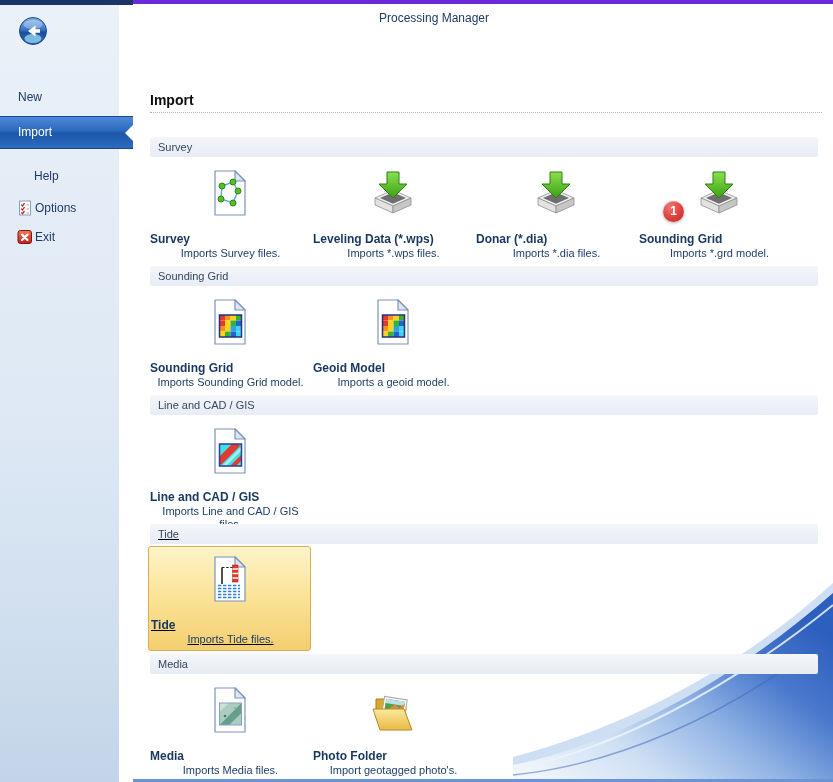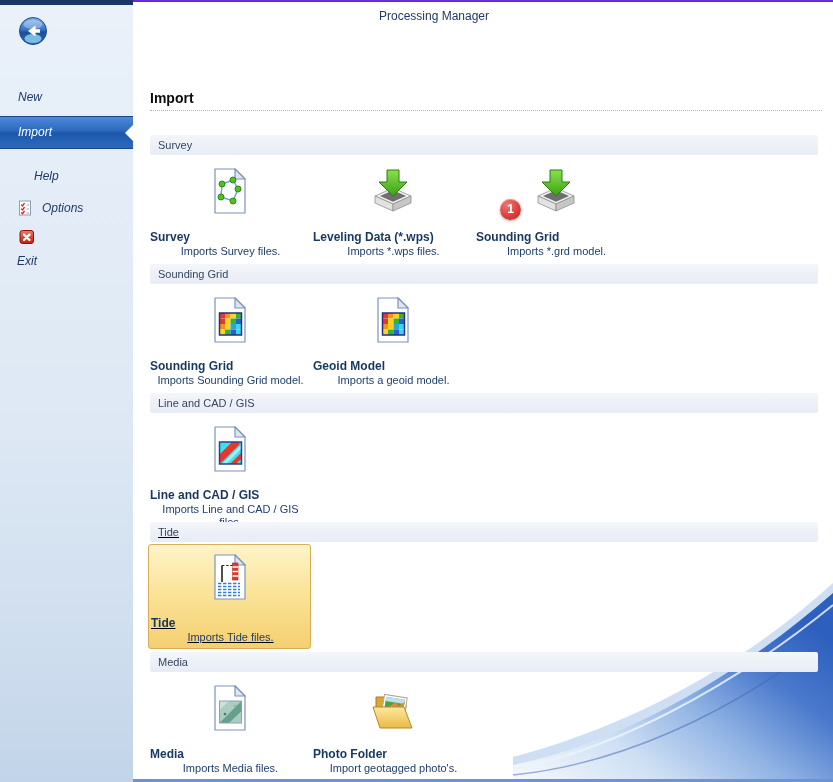--- a/index.html
+++ b/index.html
@@ -1,37 +1,37 @@
 <!DOCTYPE html>
 <html><head>
 <meta charset="utf-8">
 <style>
   html,body{margin:0;padding:0;background:#fff;}
   .window{position:relative;width:833px;height:782px;overflow:hidden;background:#fff;
           font-family:"Liberation Sans",sans-serif;-webkit-font-smoothing:antialiased;}
 
   
-  .sidebar{position:absolute;left:0;top:0;width:133px;height:782px;
-           background:linear-gradient(180deg,#eaf1f9 0%,#dde8f4 55%,#cfdeee 82%,#c2d4e9 100%);font-style:italic;}
+  .sidebar{position:absolute;left:0;top:0;width:119px;height:782px;
+           background:linear-gradient(180deg,#eaf1f9 0%,#dde8f4 55%,#cfdeee 82%,#c2d4e9 100%);}
   .sidebar-topstrip{position:absolute;left:0;top:0;width:133px;height:5px;background:#1c3566;}
   .back-button{position:absolute;left:18px;top:16px;width:30px;height:30px;cursor:pointer;}
   .nav-item{position:absolute;left:18px;font-size:12px;color:#1e3a66;cursor:pointer;}
   .nav-new{top:90px;} .nav-help{top:169px;margin-left:16px;}
   .nav-selected{position:absolute;left:0;top:116px;width:133px;height:31px;
                 background:linear-gradient(180deg,#4e89d9 0%,#2b68bc 45%,#1c56a8 52%,#2d6bbf 100%);
                 border-top:1px solid #17488f;border-bottom:1px solid #17488f;cursor:pointer;}
   .nav-selected .nav-selected-label{position:absolute;left:18px;top:0;line-height:31px;font-size:12px;color:#fff;}
   .nav-selected:after{content:"";position:absolute;right:0;top:50%;margin-top:-8px;width:0;height:0;
                       border-top:8px solid transparent;border-bottom:8px solid transparent;border-right:8px solid #fff;}
-  .cmd-item{position:absolute;left:17px;display:flex;align-items:center;gap:9px;font-size:12px;color:#1e3a66;cursor:pointer;}
-  .cmd-options{top:200px;} .cmd-exit{top:229px;flex-direction:column;}
+  .cmd-item{position:absolute;left:17px;display:flex;align-items:center;gap:2px;font-size:12px;color:#1e3a66;cursor:pointer;}
+  .cmd-options{top:200px;} .cmd-exit{top:229px;}
 
   
   .content{position:absolute;left:133px;top:0;width:700px;height:782px;background:#fff;
-           border-top:2px solid #6d28d9;border-bottom:3px solid #6b94d4;box-sizing:border-box;}
+           border-top:4px solid #6d28d9;border-bottom:3px solid #6b94d4;box-sizing:border-box;}
   .window-title{position:absolute;top:7px;left:0;width:602px;text-align:center;font-size:12px;color:#1f3a66;z-index:2;}
   .page-heading{position:absolute;left:17px;top:88px;width:672px;font-size:14px;font-weight:bold;color:#0d0d0d;
                 padding-bottom:4px;border-bottom:1px dotted #a9b6c6;z-index:2;}
 
   .section{position:absolute;left:15px;width:673px;z-index:2;margin-top:14px;}
   .s-survey{top:119px;} .s-sg{top:248px;} .s-lc{top:377px;} .s-tide{top:506px;text-decoration:underline;} .s-media{top:636px;}
   .bar{margin-left:2px;width:668px;height:20px;line-height:20px;box-sizing:border-box;padding-left:8px;
        font-size:11px;color:#34485f;border-radius:2px;
        background:linear-gradient(180deg,#f4f6fa 0%,#edf0f7 50%,#e7ecf5 100%);}
   .row{display:flex;}
@@ -171,20 +171,33 @@
               <polygon points="12,30 25,24.3 38,30 25,35.7" fill="#6f6f6f"></polygon>
               <polygon points="7,30 7,37 25,45 25,38" fill="#e2e2e2" stroke="#8f8f8f" stroke-width="0.8"></polygon>
               <polygon points="43,30 43,37 25,45 25,38" fill="#c6c6c6" stroke="#8f8f8f" stroke-width="0.8"></polygon>
               <path d="M19,4 h12 v12 h8 L25,30 11,16 h8 Z" fill="url(#gArrow)" stroke="#2f7d10" stroke-width="1" stroke-linejoin="round"></path>
             </svg>
           </div>
           <div class="title">Leveling Data (*.wps)</div>
           <div class="desc">Imports *.wps files.</div>
         </div>
 
+        <div class="cell">
+          <div class="icon-box">
+            <svg width="50" height="50" viewBox="0 0 50 50">
+              <polygon points="7,30 25,22 43,30 25,38" fill="#efefef" stroke="#8f8f8f" stroke-width="0.8"></polygon>
+              <polygon points="12,30 25,24.3 38,30 25,35.7" fill="#6f6f6f"></polygon>
+              <polygon points="7,30 7,37 25,45 25,38" fill="#e2e2e2" stroke="#8f8f8f" stroke-width="0.8"></polygon>
+              <polygon points="43,30 43,37 25,45 25,38" fill="#c6c6c6" stroke="#8f8f8f" stroke-width="0.8"></polygon>
+              <path d="M19,4 h12 v12 h8 L25,30 11,16 h8 Z" fill="url(#gArrow)" stroke="#2f7d10" stroke-width="1" stroke-linejoin="round"></path>
+            </svg>
+          </div>
+          <div class="title">Donar (*.dia)</div>
+          <div class="desc">Imports *.dia files.</div>
+        </div>
 
         <div class="cell">
           <div class="badge">1</div>
           <div class="icon-box">
             <svg width="50" height="50" viewBox="0 0 50 50">
               <polygon points="7,30 25,22 43,30 25,38" fill="#efefef" stroke="#8f8f8f" stroke-width="0.8"></polygon>
               <polygon points="12,30 25,24.3 38,30 25,35.7" fill="#6f6f6f"></polygon>
               <polygon points="7,30 7,37 25,45 25,38" fill="#e2e2e2" stroke="#8f8f8f" stroke-width="0.8"></polygon>
               <polygon points="43,30 43,37 25,45 25,38" fill="#c6c6c6" stroke="#8f8f8f" stroke-width="0.8"></polygon>
               <path d="M19,4 h12 v12 h8 L25,30 11,16 h8 Z" fill="url(#gArrow)" stroke="#2f7d10" stroke-width="1" stroke-linejoin="round"></path>

